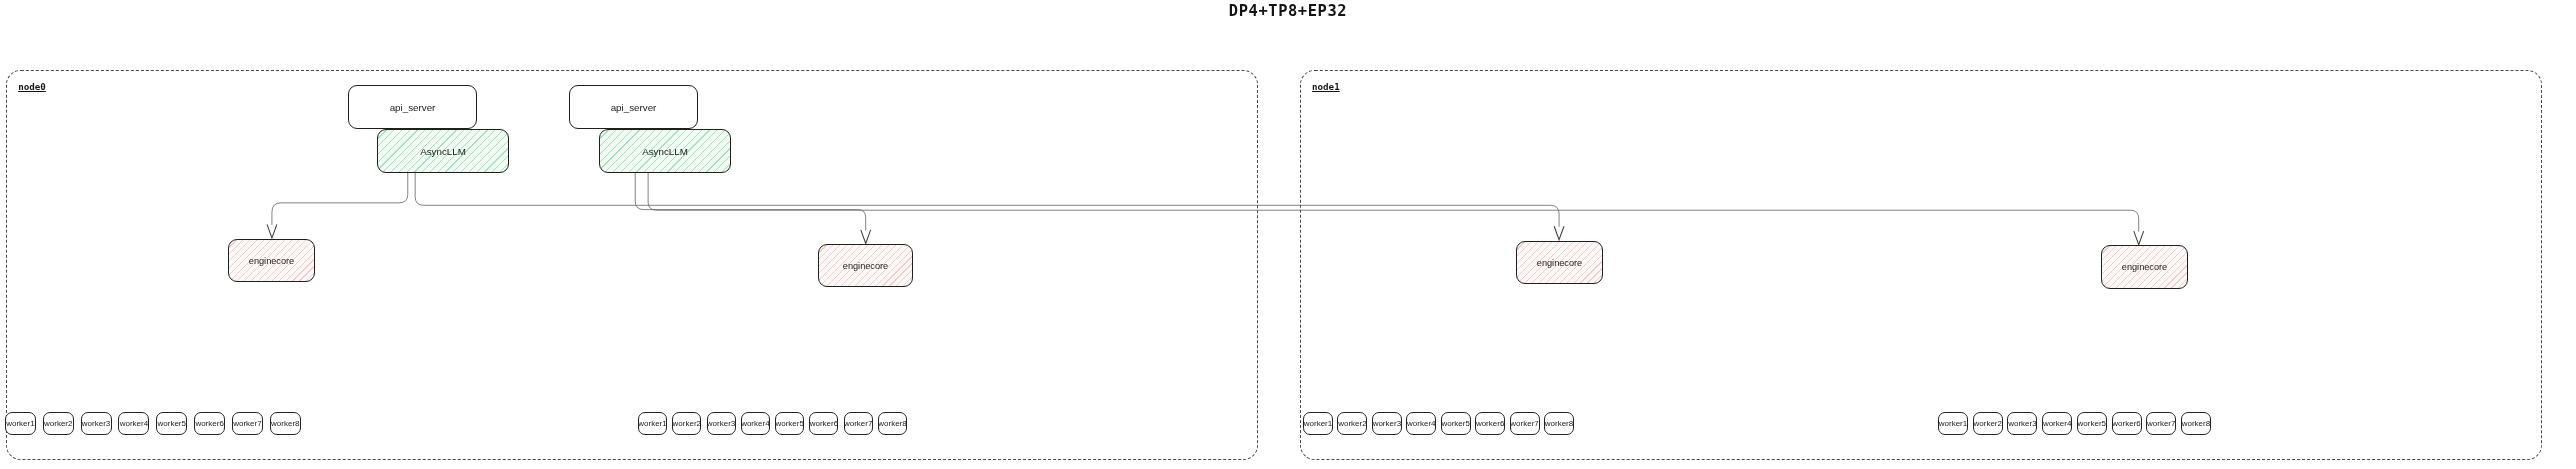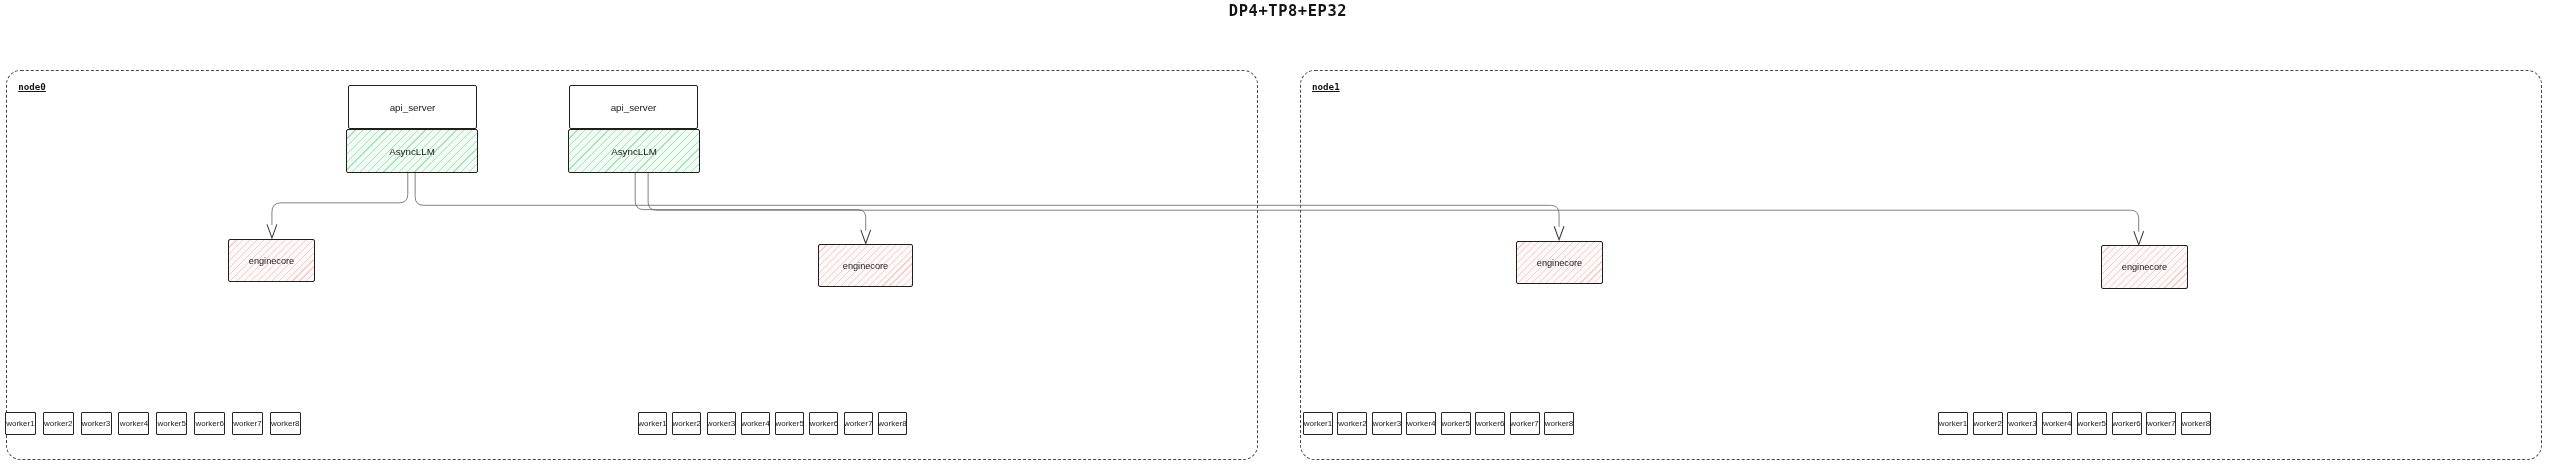--- a/index.html
+++ b/index.html
@@ -27,49 +27,50 @@
   }
   .node-label{
     position:absolute;top:9.8px;left:11px;
     font-family:"DejaVu Sans Mono", monospace;
     font-size:9.2px;font-weight:700;color:#151515;text-decoration:underline;
   }
   .box{
     position:absolute;
     box-sizing:border-box;
     border:1.4px solid #1f1f1f;
-    border-radius:2px;
+    border-radius:9px;
     display:flex;align-items:center;justify-content:center;
     background:#ffffff;
     font-size:9.8px;color:#1a1a1a;
   }
   .llm{
     background:
       repeating-linear-gradient(135deg,
         rgba(98,206,137,0.55) 0px, rgba(98,206,137,0.55) 0.9px,
         rgba(0,0,0,0) 0.9px, rgba(0,0,0,0) 5.5px),
       #f3fbf5;
+    margin-left: 31px;
   }
   .engine{
     font-size:9.2px;
     background:
       repeating-linear-gradient(135deg,
         rgba(231,130,122,0.38) 0px, rgba(231,130,122,0.38) 0.8px,
         rgba(0,0,0,0) 0.8px, rgba(0,0,0,0) 4.9px),
       #fdf9f8;
   }
   .wgroup{
     position:absolute;top:412px;height:23px;
     display:flex;justify-content:space-between;
   }
   .worker{
     box-sizing:border-box;
     height:23px;
     border:1.1px solid #242424;
-    border-radius:1px;
+    border-radius:7px;
     display:flex;align-items:center;justify-content:center;
     background:#fff;
     font-size:8px;color:#1a1a1a;
     flex:none;
   }
   .g1 .worker{width:31px;}
   .g2 .worker{width:29px;}
   .g3 .worker{width:30px;}
   .g4 .worker{width:30px;}
   svg.connectors{position:absolute;top:0;left:0;pointer-events:none;}

